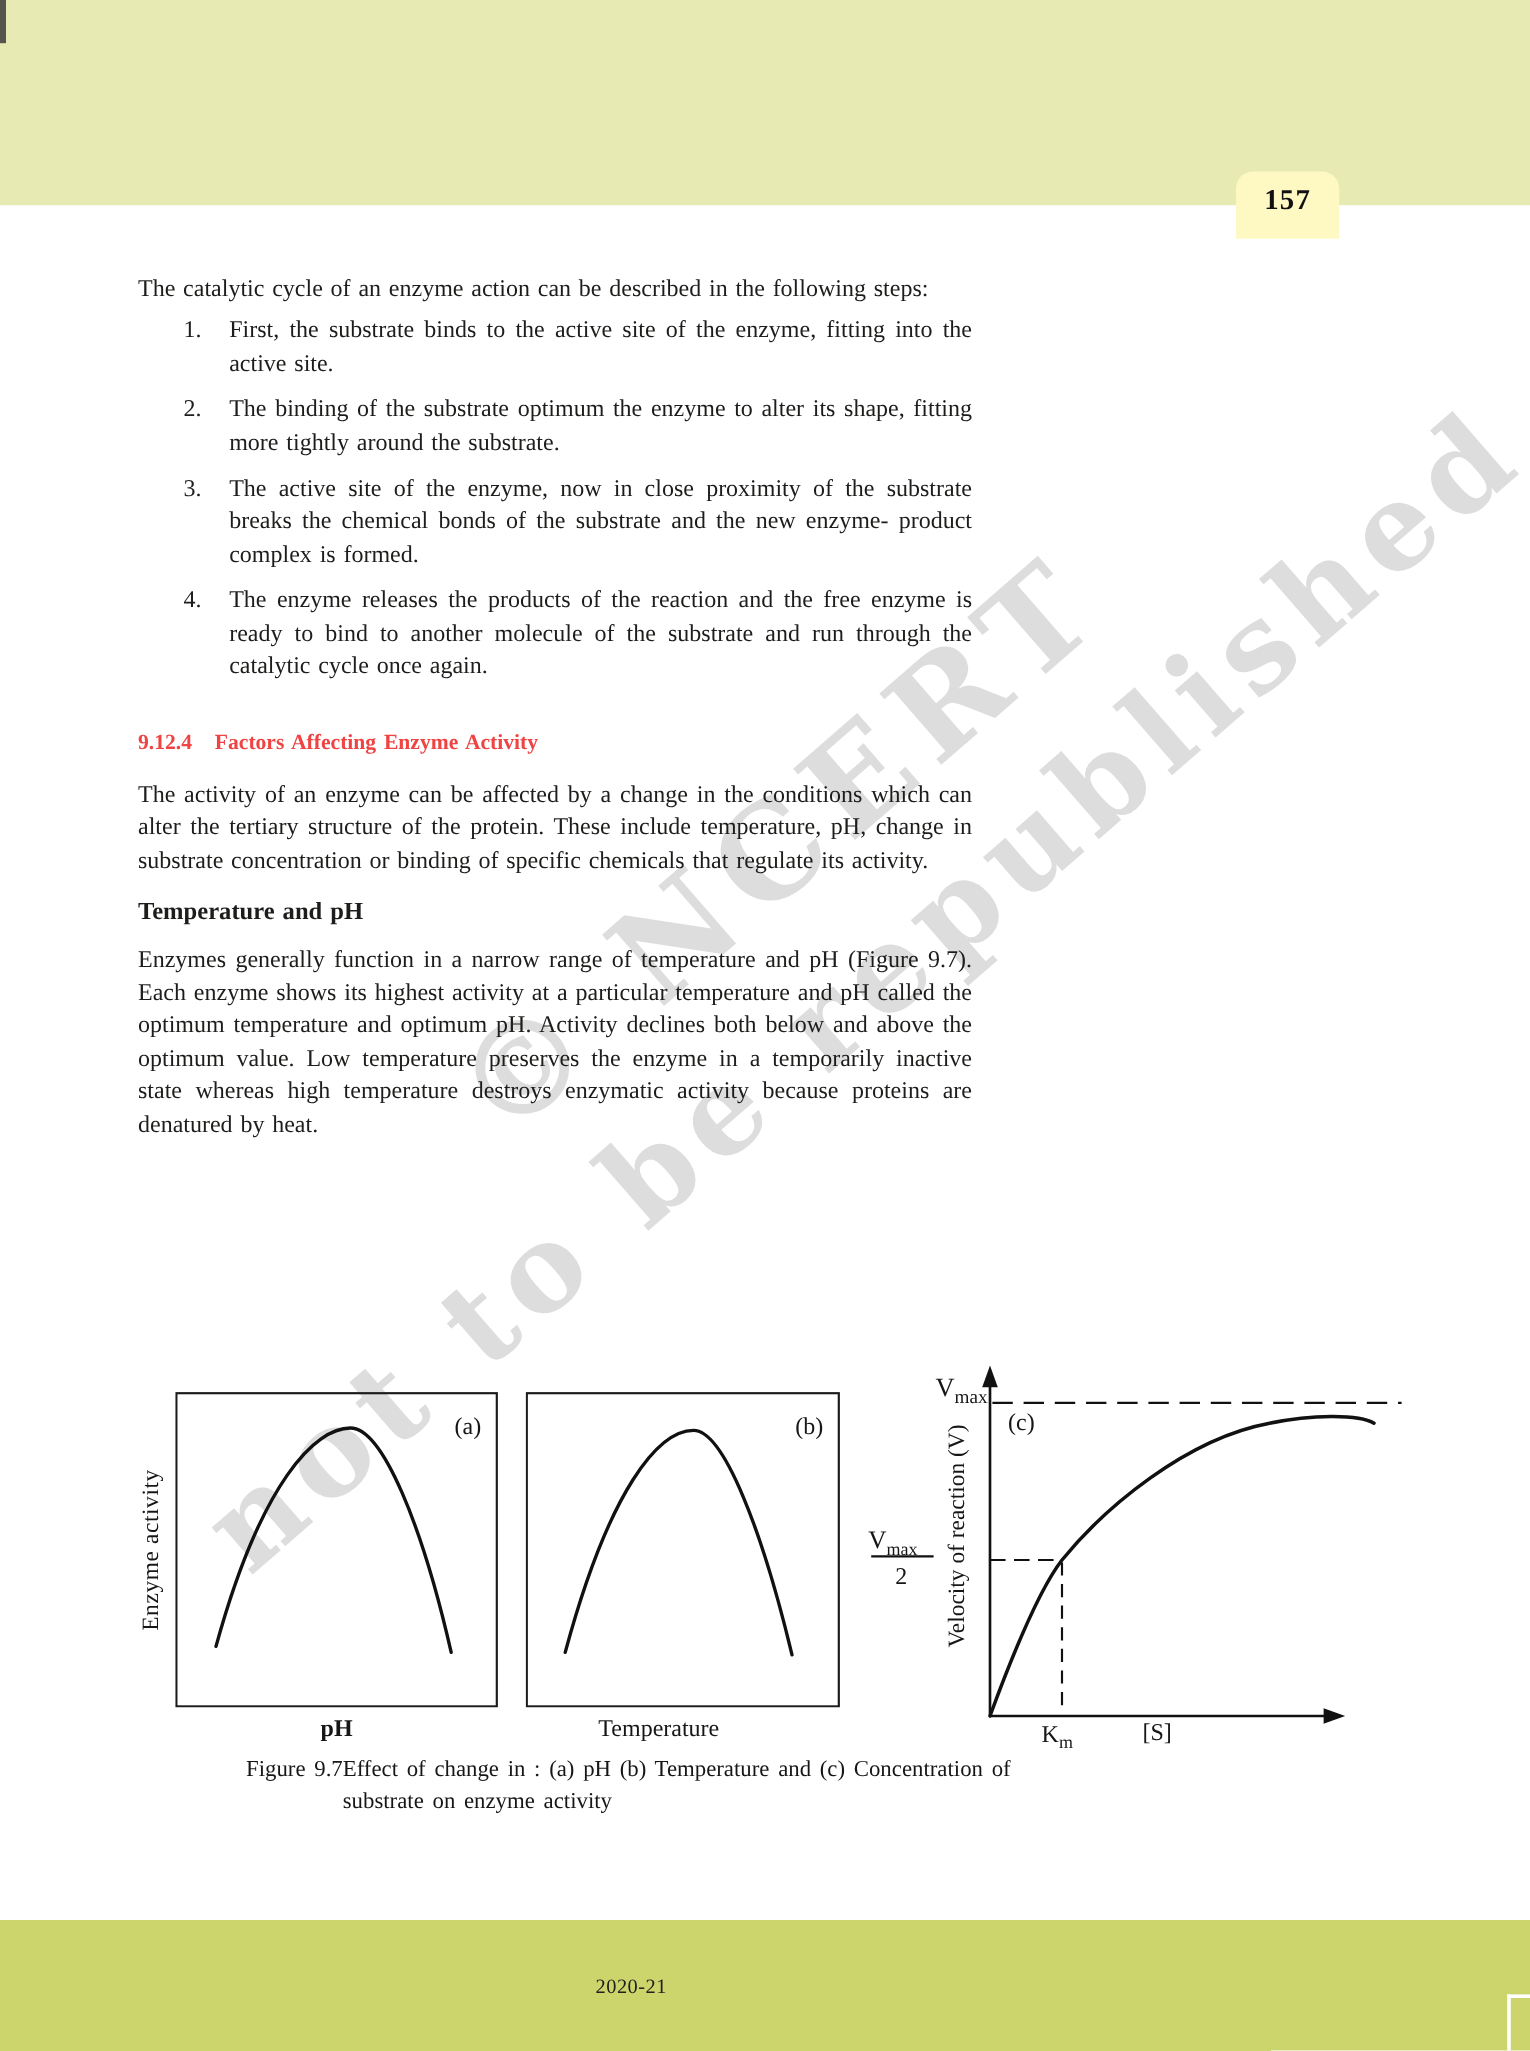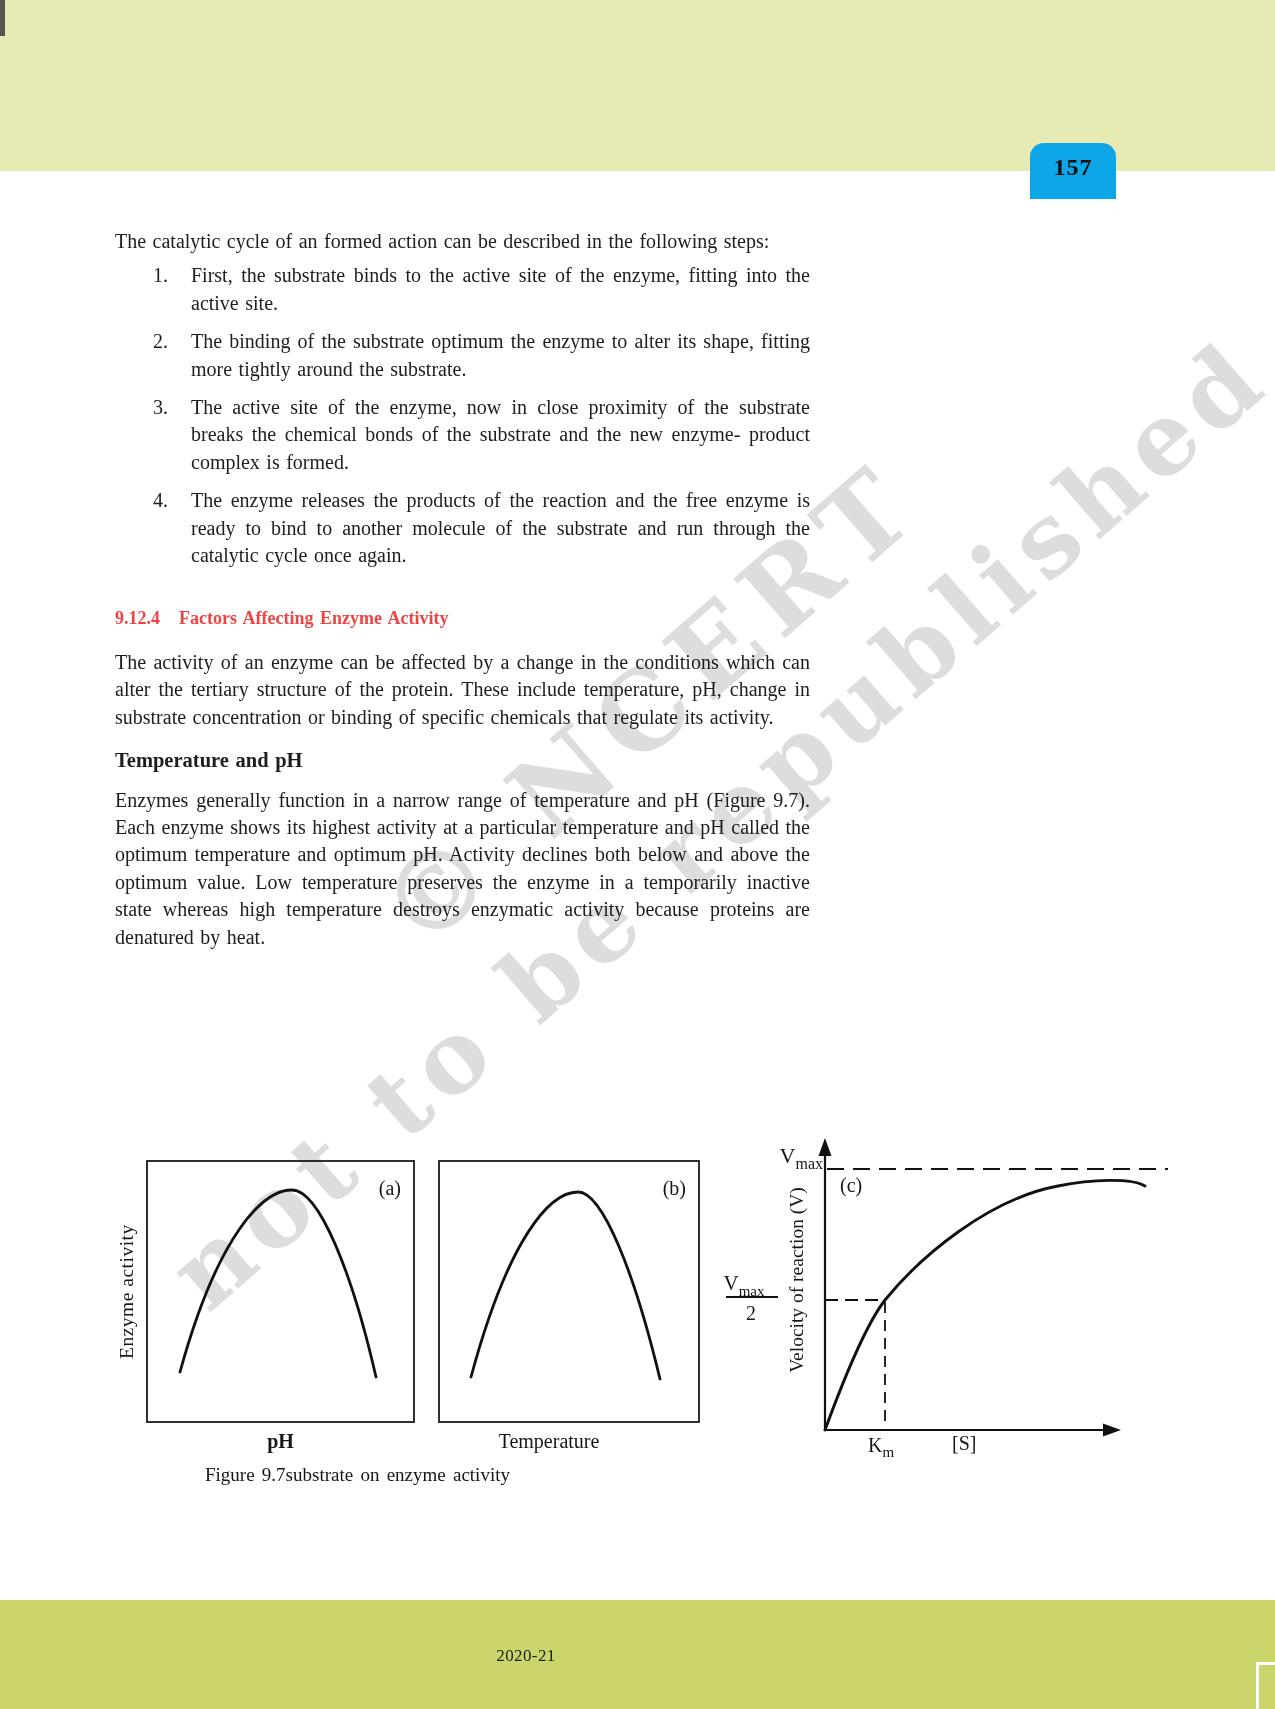--- a/index.html
+++ b/index.html
@@ -6,21 +6,21 @@
   .page{position:relative;width:1275px;height:1709px;background:#ffffff;overflow:hidden;
         font-family:"Liberation Serif","DejaVu Serif",serif;color:#1d1d1b;}
 
   
   .band-top{position:absolute;left:0;top:0;width:1275px;height:171px;background:#e8eab4;}
   .corner-mark{position:absolute;left:0;top:0;width:5px;height:36px;background:#56564d;}
   .header-bar{position:absolute;left:0;top:171px;width:1275px;height:26px;background:#d8d8d8;
               display:flex;align-items:center;}
   .header-title{margin-left:162px;font-variant:small-caps;letter-spacing:1.5px;
                 font-size:22px;color:#262626;}
-  .pagenum-box{position:absolute;left:1030px;top:143px;width:86px;height:56px;background:#0ea5e9;
+  .pagenum-box{position:absolute;left:1030px;top:143px;width:86px;height:56px;background:#fef9c3;
                border-radius:14px 14px 0 0;z-index:3;display:flex;justify-content:center;}
   .pagenum{font-weight:bold;font-size:24px;margin-top:11px;letter-spacing:1px;color:#111;}
   .band-bottom{position:absolute;left:0;top:1600px;width:1275px;height:109px;background:#cbd56c;}
   .footer-year{position:absolute;left:0;top:1646px;width:1052px;text-align:center;
                font-size:17px;color:#20201e;letter-spacing:.4px;z-index:2;}
   .edge-notch{position:absolute;left:1256px;top:1662px;width:19px;height:47px;
               border-left:3px solid #fff;border-top:3px solid #fff;z-index:3;}
 
   
   .wm{position:absolute;z-index:1;white-space:nowrap;color:#ababab;opacity:.40;
@@ -65,21 +65,21 @@
   <div class="band-top"></div>
   <div class="corner-mark"></div>
   <div class="pagenum-box">
     <span class="pagenum">157</span>
   </div>
 
   <div class="wm wm1">© NCERT</div>
   <div class="wm wm2">not to be republished</div>
 
   <div class="content">
-    <p class="intro">The catalytic cycle of an formed action can be described in the following steps:</p>
+    <p class="intro">The catalytic cycle of an enzyme action can be described in the following steps:</p>
 
     <div class="steps">
       <div class="step">
         <span class="step-num">1.</span>
         <span>First, the substrate binds to the active site of the enzyme, fitting into the active site.</span>
       </div>
       <div class="step">
         <span class="step-num">2.</span>
         <span>The binding of the substrate optimum the enzyme to alter its shape, fitting more tightly around the substrate.</span>
       </div>
@@ -140,20 +140,21 @@
     <text x="104" y="160" text-anchor="middle" font-size="21"><tspan>V</tspan><tspan dy="6" font-size="15">max</tspan></text>
     <line x1="86" y1="167" x2="138" y2="167" stroke="#111" stroke-width="1.8"></line>
     <text x="111" y="190" text-anchor="middle" font-size="20">2</text>
     <text x="228" y="322" font-size="20"><tspan>K</tspan><tspan dy="5" font-size="15">m</tspan></text>
     <text x="312" y="320" font-size="20">[S]</text>
   </svg>
 
   <div class="caption">
     <span class="cap-label">Figure 9.7</span>
     <span class="cap-body">
+      <span class="cap-line">Effect of change in : (a) pH  (b) Temperature and (c) Concentration of</span>
       <span class="cap-line">substrate on enzyme activity</span>
     </span>
   </div>
 
   <div class="band-bottom"></div>
   <div class="footer-year">2020-21</div>
   <div class="edge-notch"></div>
 
 </div>
 

